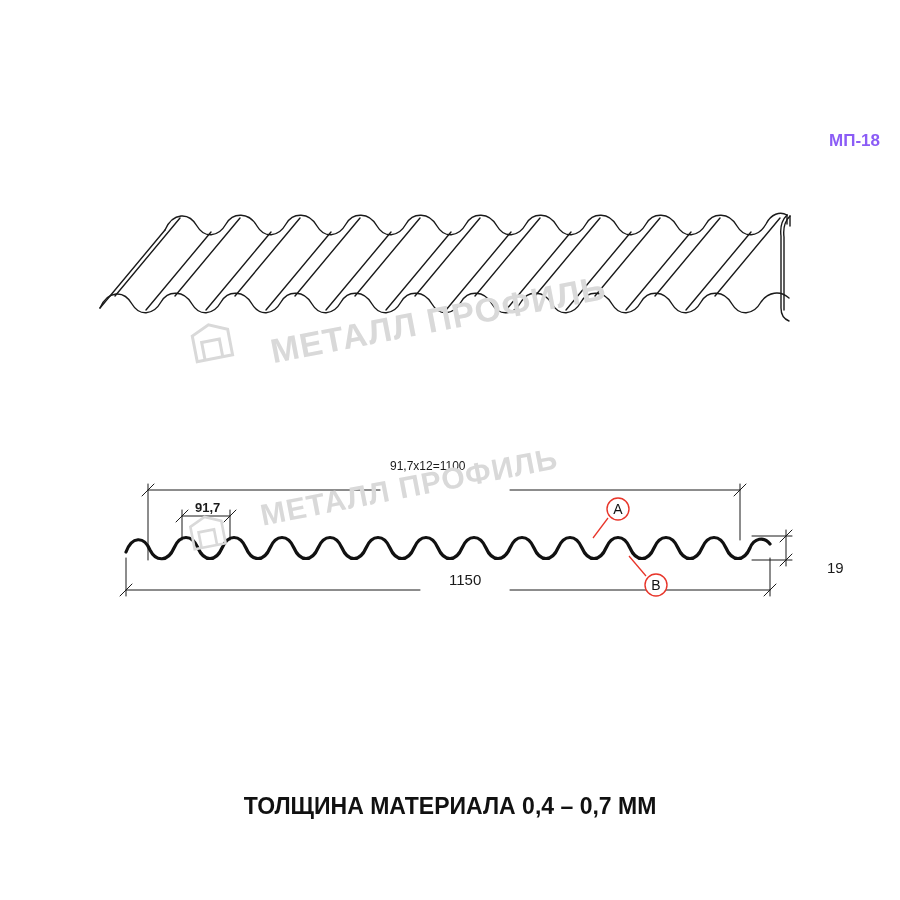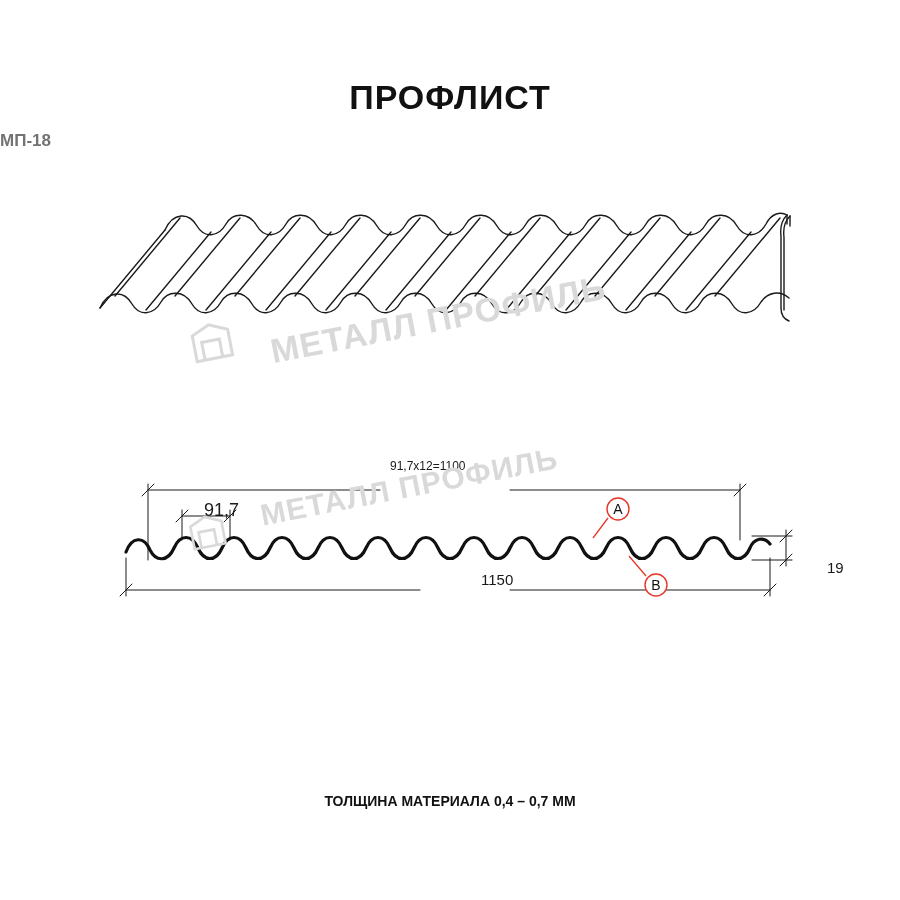--- a/index.html
+++ b/index.html
@@ -29,32 +29,32 @@
     font-size: 34px;
     font-weight: bold;
     letter-spacing: 1px;
     color: #111111;
   }
   .subtitle {
     position: absolute;
     top: 131px;
     left: 0;
     width: 880px;
-    text-align: left;
+    text-align: right;
     font-size: 17px;
     font-weight: bold;
-    color: #737373;
+    color: #8b5cf6;
   }
   .footer-note {
     position: absolute;
     top: 793px;
     left: 0;
     width: 900px;
     text-align: center;
-    font-size: 14px;
+    font-size: 23px;
     font-weight: bold;
     color: #111111;
   }
   svg { display: block; }
   .drawing-3d {
     position: absolute;
     top: 180px;
     left: 80px;
   }
   .drawing-2d {
@@ -86,21 +86,20 @@
   .wm-logo {
     position: absolute;
     pointer-events: none;
   }
 </style>
 </head>
 <body>
 
 <div class="page">
 
-  <div class="title">ПРОФЛИСТ</div>
   <div class="subtitle">МП-18</div>
 
   <div class="drawing-3d">
     <svg width="740" height="180" viewBox="0 0 740 180">
       <g fill="none" stroke="#1a1a1a" stroke-width="1.4" stroke-linejoin="round" stroke-linecap="round">
 
         <path d="M 85,50 C 93,32 109,32 117,46 C 124,58 138,58 146,44
                  C 153,32 169,32 177,46 C 184,58 198,58 206,44
                  C 213,32 229,32 237,46 C 244,58 258,58 266,44
                  C 273,32 289,32 297,46 C 304,58 318,58 326,44
@@ -224,22 +223,22 @@
       <g>
         <circle cx="538" cy="69" r="11" fill="#ffffff" stroke="#e8352a" stroke-width="1.4"></circle>
         <text x="538" y="74" text-anchor="middle" font-family="Liberation Sans, sans-serif" font-size="14" fill="#111111">A</text>
         <circle cx="576" cy="145" r="11" fill="#ffffff" stroke="#e8352a" stroke-width="1.4"></circle>
         <text x="576" y="150" text-anchor="middle" font-family="Liberation Sans, sans-serif" font-size="14" fill="#111111">B</text>
       </g>
     </svg>
   </div>
 
   <div style="position:absolute; top:459px; left:390px; font-size:12px;">91,7х12=1100</div>
-  <div style="position:absolute; top:500px; left:204px; font-size:18px;">91,7</div>
-  <div style="position:absolute; top:571px; left:449px; font-size:15px;margin-left:32px;">1150</div>
+  <div style="position:absolute; top:500px; left:195px; font-size:13px;font-weight:bold;">91,7</div>
+  <div style="position:absolute; top:571px; left:449px; font-size:15px;">1150</div>
   <div style="position:absolute; top:559px; left:827px; font-size:15px;">19</div>
 
   <div class="wm wm2">МЕТАЛЛ ПРОФИЛЬ</div>
   <div class="wm-logo" style="top:511px; left:188px; transform:rotate(-11deg);">
     <svg width="62" height="42" viewBox="0 0 70 48">
       <g fill="none" stroke="#d9d9d9" stroke-width="3">
         <path d="M4,38 L4,12 L22,4 L40,12 L40,38 Z"></path>
         <path d="M12,38 L12,20 L30,20 L30,38"></path>
       </g>
     </svg>

